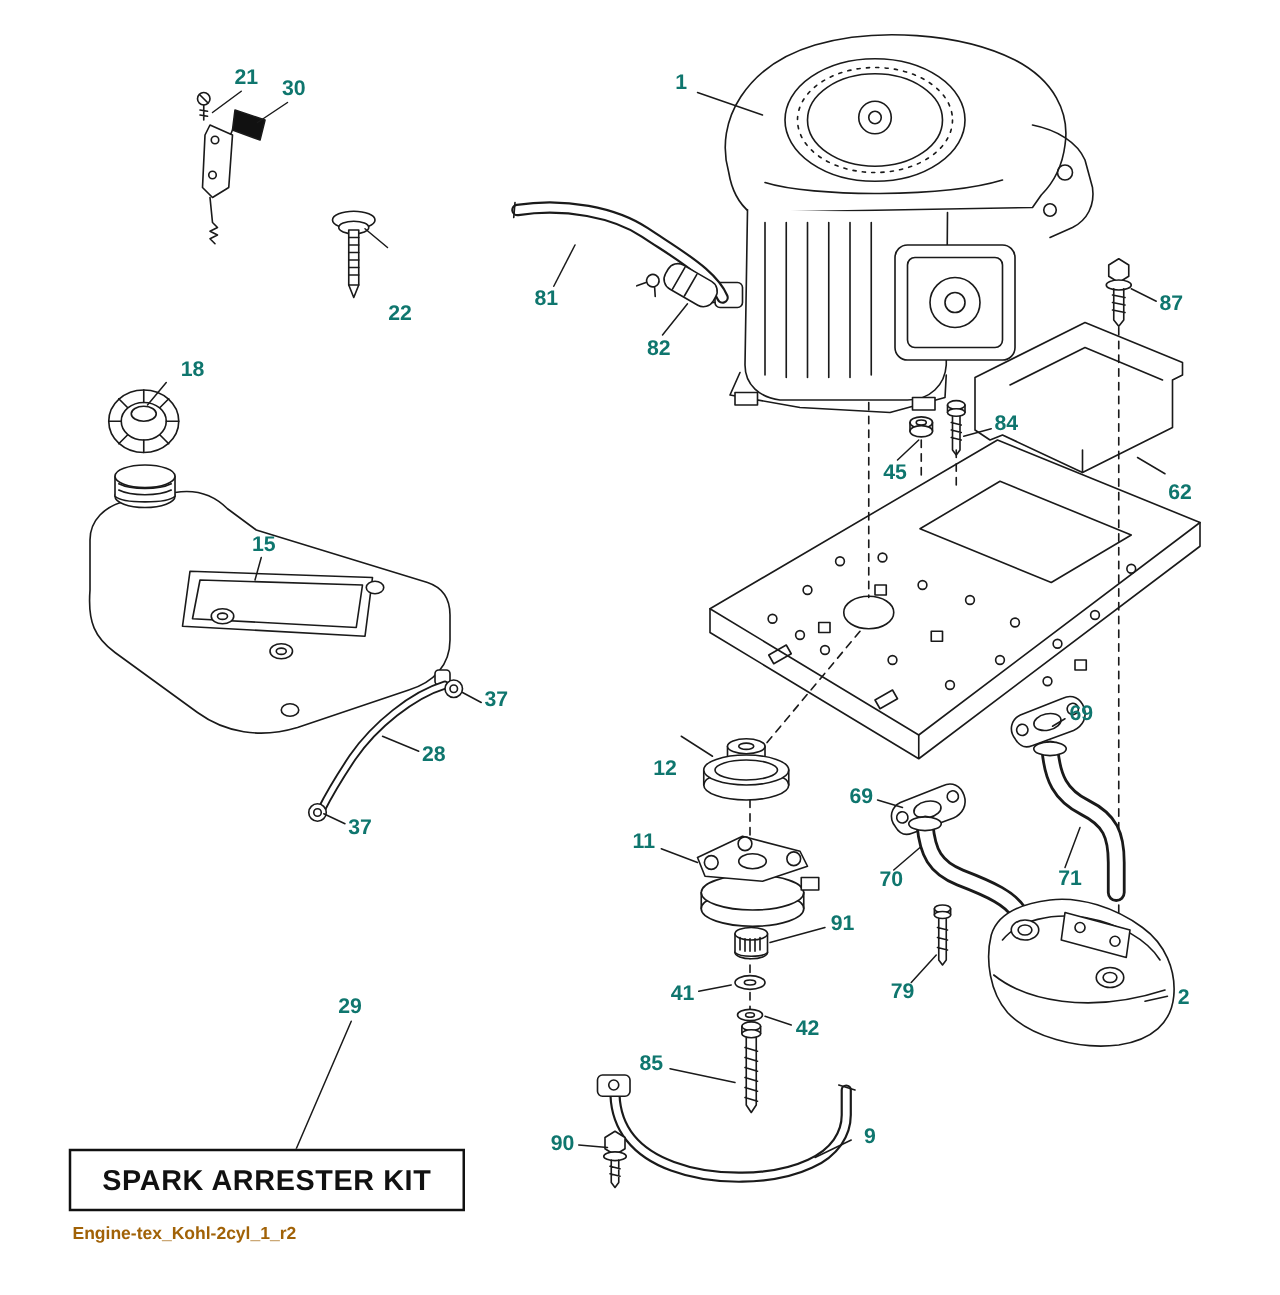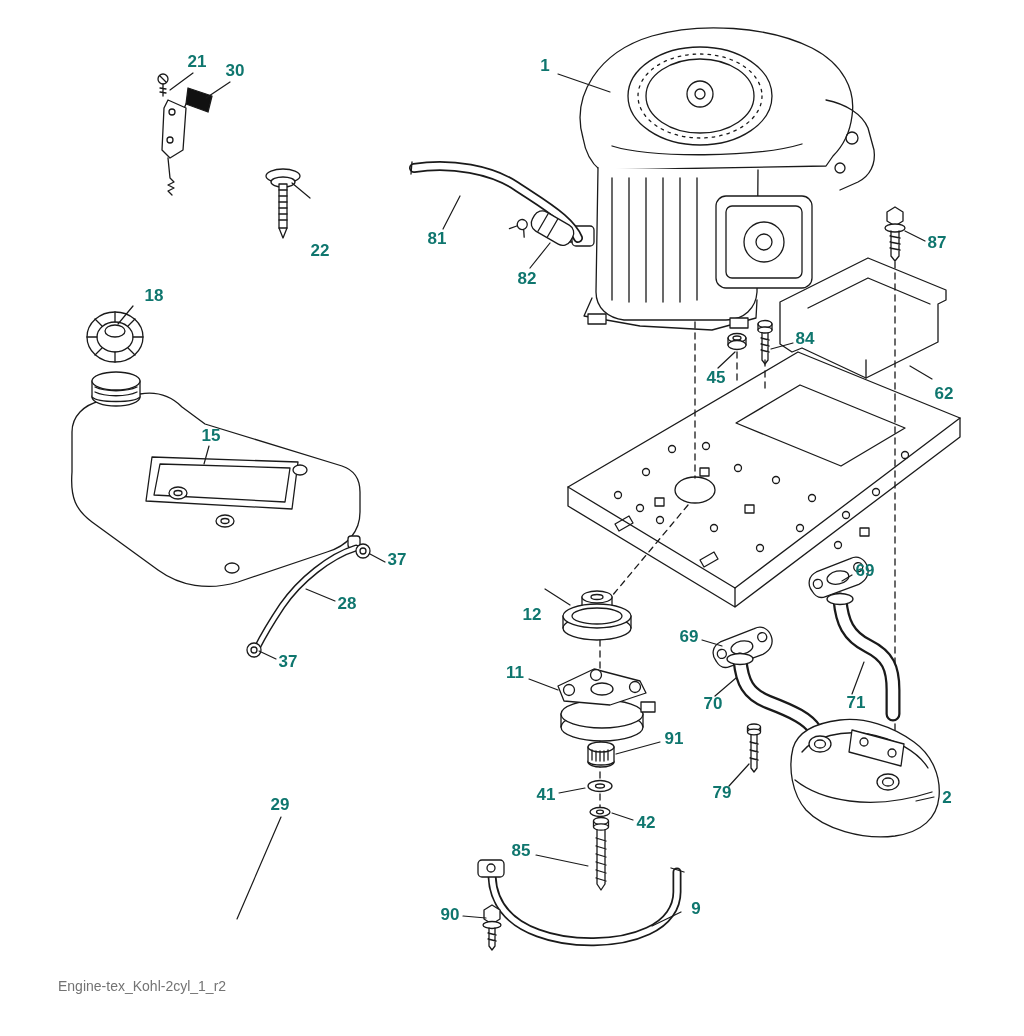--- a/index.html
+++ b/index.html
@@ -4,21 +4,21 @@
 <style>
   html,body{margin:0;padding:0;background:#fff;}
   .stage{position:relative;width:1024px;height:1036px;background:#fff;overflow:hidden;
          font-family:"Liberation Sans",sans-serif;}
   svg{position:absolute;left:0;top:0;}
   .callout{position:absolute;transform:translate(-50%,-50%);font-weight:bold;
            font-size:17px;color:#0f766e;white-space:nowrap;user-select:none;}
   .kit-box{position:absolute;left:55px;top:919px;width:313px;height:46px;
            border:2px solid #111;display:flex;align-items:center;justify-content:center;
            font-weight:bold;font-size:23px;letter-spacing:.5px;color:#111;background:#fff;}
-  .caption{position:absolute;left:58px;top:978px;font-size:14px;color:#737373;}
+  .caption{position:absolute;left:58px;top:978px;font-size:14px;color:#a16207;font-weight:bold;}
 </style>
 </head>
 <body>
 
 <div class="stage">
 
 <svg width="1024" height="1036" viewBox="0 0 1024 1036">
 <g stroke="#1a1a1a" fill="none" stroke-width="1.3" stroke-linecap="round" stroke-linejoin="round">
 
   <g>
@@ -323,16 +323,19 @@
       <div class="callout" style="left: 674px; top: 739px;">91</div>
       <div class="callout" style="left: 546px; top: 795px; text-align: right;">41</div>
       <div class="callout" style="left: 646px; top: 823px;">42</div>
       <div class="callout" style="left: 521px; top: 851px; text-align: center;">85</div>
       <div class="callout" style="left: 450px; top: 915px;">90</div>
       <div class="callout" style="left: 696px; top: 909px;">9</div>
       <div class="callout" style="left: 722px; top: 793px;">79</div>
       <div class="callout" style="left: 947px; top: 798px;">2</div>
     </div>
 
+<div class="kit-box">
+  <span>SPARK ARRESTER KIT</span>
+</div>
 
 <div class="caption">Engine-tex_Kohl-2cyl_1_r2</div>
 
 </div>
 
 </body></html>

